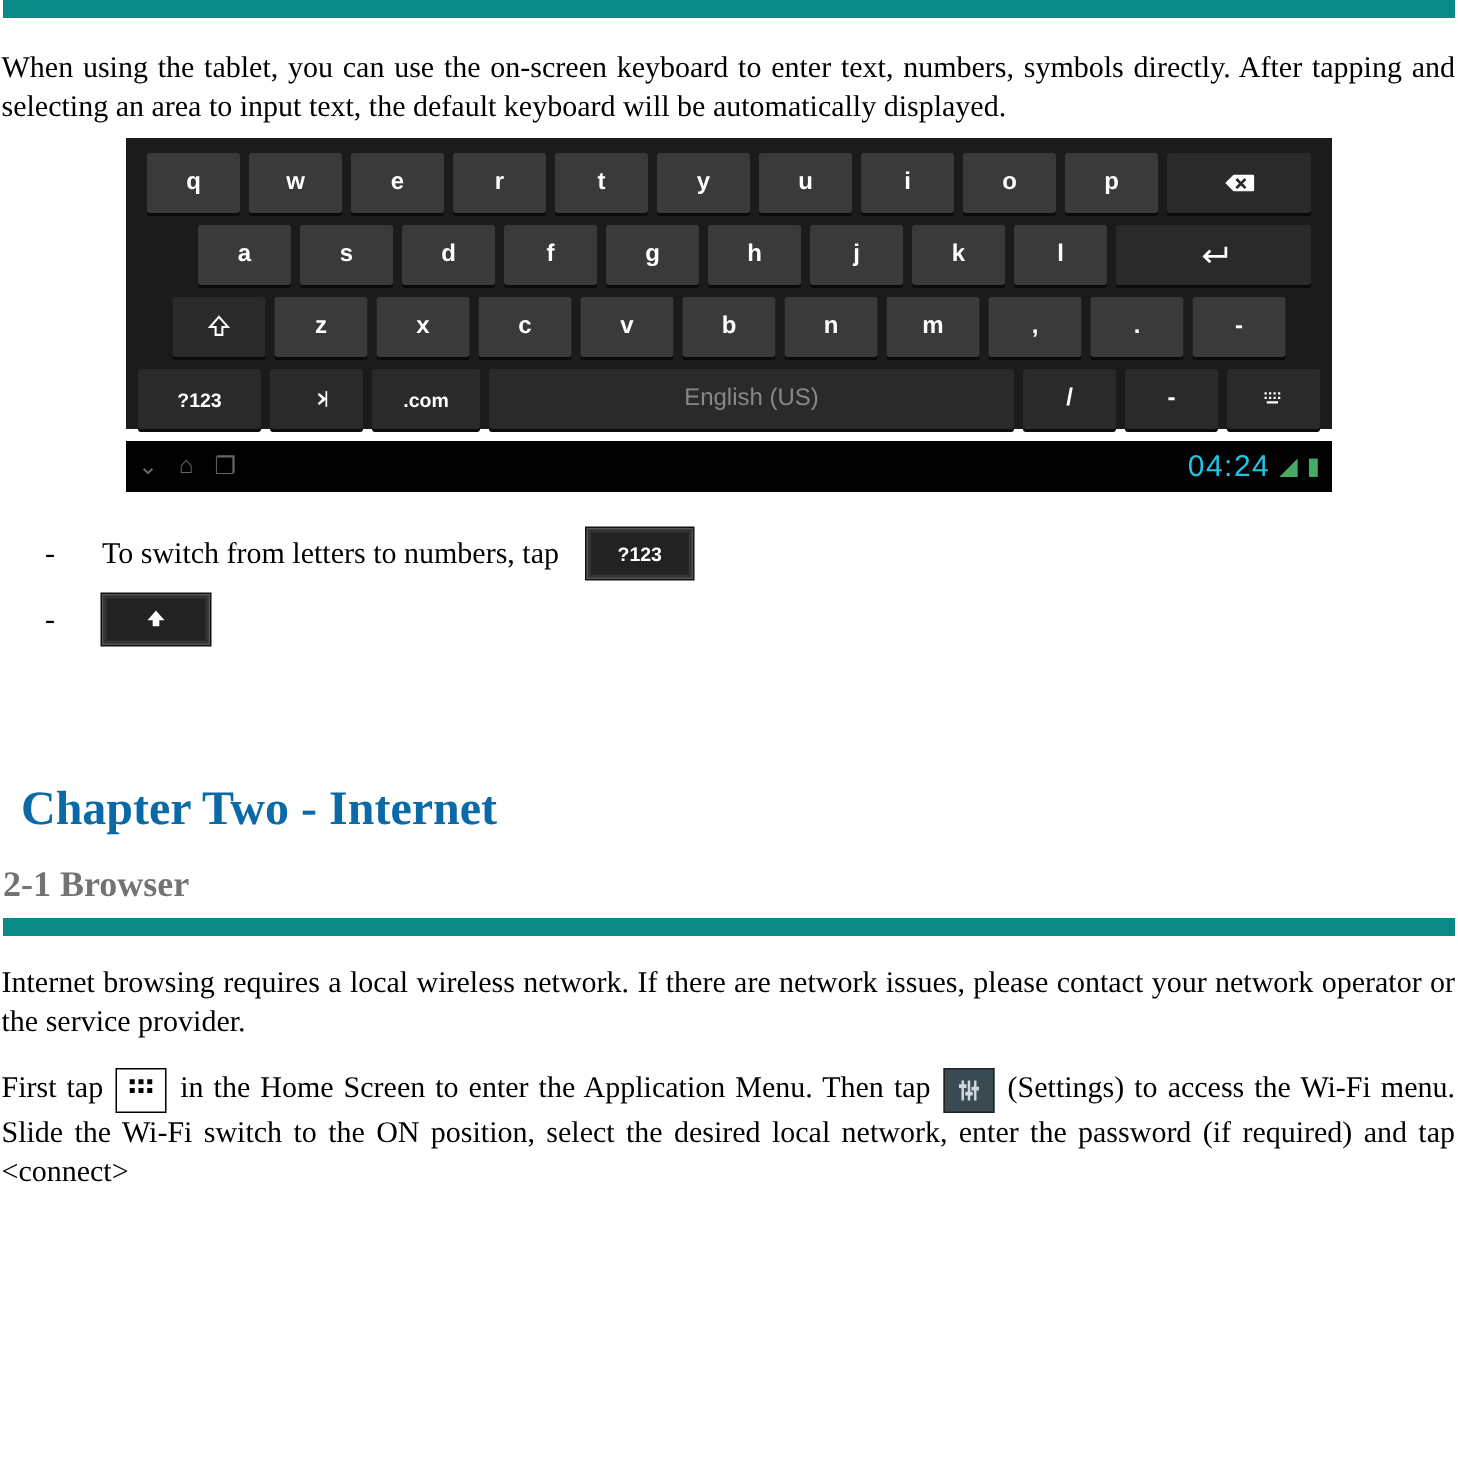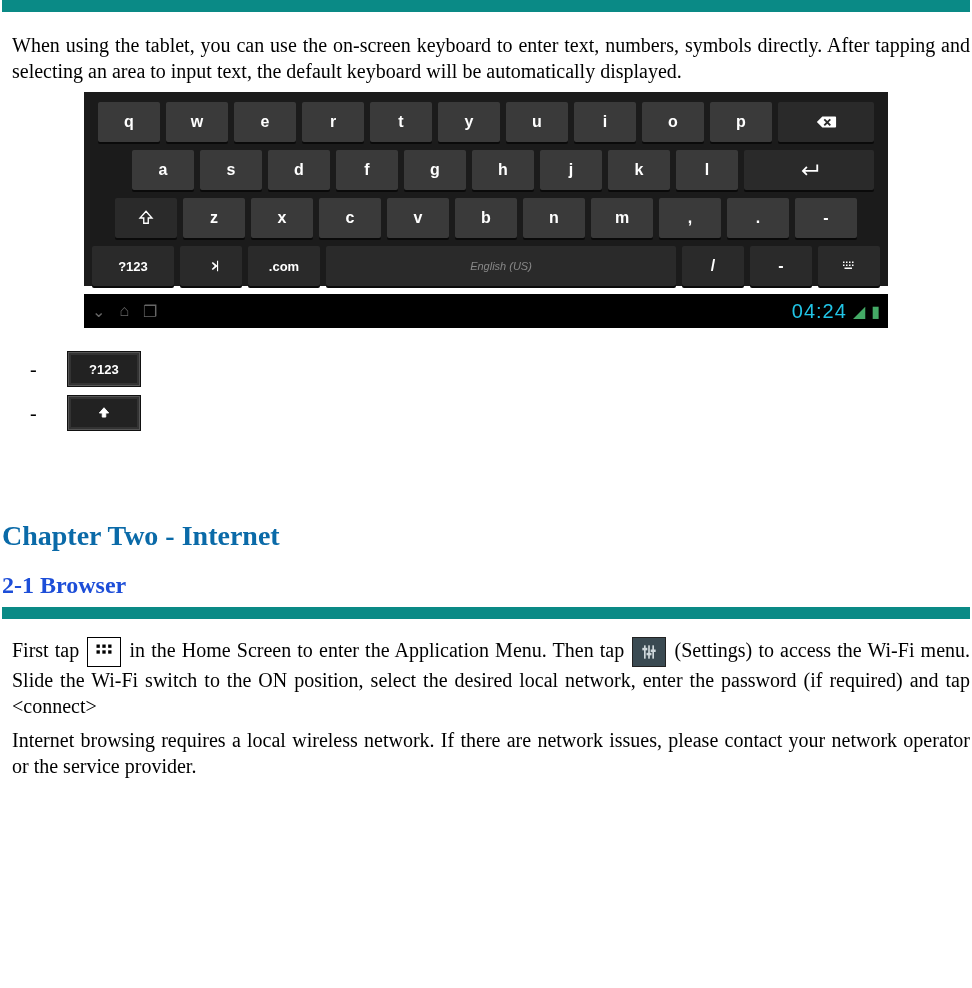--- a/index.html
+++ b/index.html
@@ -17,21 +17,21 @@
 .teal-bar {
   height: 12px;
   background: #0a8a86;
   margin: 0 2px 20px 2px;
 }
 .teal-bar.lower {
   margin-top: 8px;
   margin-bottom: 18px;
 }
 p.body {
-  margin: 0 2px 8px 12px;
+  margin: 0 2px 8px 1px;
   text-align: justify;
   line-height: 1.3;
 }
 p.body.just {
   text-align: justify;
   text-justify: inter-word;
 }
 .kb-wrap {
   margin: 4px auto 24px auto;
   width: 804px;
@@ -59,22 +59,21 @@
   border-radius: 2px;
   box-shadow: 0 2px 0 #0a0a0a;
 }
 .key.dark {
   background: #2a2a2a;
 }
 .key.space {
   flex: 1;
   color: #888;
   font-weight: normal;
-  font-size: 11px;
-  font-style: italic;
+  font-size: 16px;
 }
 .key.small {
   font-size: 13px;
 }
 .systembar {
   background: #000;
   height: 34px;
   display: flex;
   align-items: center;
   padding: 0 8px;
@@ -119,26 +118,26 @@
   padding: 0 20px;
   border: 1px solid #555;
   box-shadow: inset 0 0 0 2px #333, 0 0 0 1px #111;
   font-family: Arial, sans-serif;
   font-size: 13px;
   font-weight: bold;
   vertical-align: middle;
 }
 h1.chapter {
   color: #0a6aa8;
-  font-size: 28px;
+  font-size: 32px;
   font-weight: bold;
-  margin: 90px 2px 20px 2px;
+  margin: 90px 2px 20px 14px;
 }
 h2.section {
-  color: #1d4ed8;
+  color: #737373;
   font-size: 24px;
   font-weight: bold;
   margin: 16px 2px 6px 2px;
 }
 .inline-icon {
   display: inline-flex;
   align-items: center;
   justify-content: center;
   width: 32px;
   height: 28px;
@@ -260,37 +259,40 @@
         <span style="letter-spacing:1px;">04:24</span>
         <span class="sys-icon" style="color:#4a6;">◢</span>
         <span class="sys-icon" style="color:#4a6;">▮</span>
       </div>
     </div>
   </div>
 
   <div class="bullets">
     <div class="bullet-row">
       <span class="bullet-dash">-</span>
+      <span>To switch from letters to numbers, tap</span>
       <span class="inline-key">?123</span>
     </div>
     <div class="bullet-row">
       <span class="bullet-dash">-</span>
       <span class="inline-key" style="padding:0 28px;">
         <svg viewBox="0 0 24 24" width="14" height="14">
             <path class="shift-svg" d="M12 3 L20 12 H15 V19 H9 V12 H4 Z" fill="none" stroke="#fff" stroke-width="1.6"></path>
           </svg>
       </span>
     </div>
   </div>
 
   <h1 class="chapter">Chapter Two - Internet</h1>
 
   <h2 class="section">2-1 Browser</h2>
 
   <div class="teal-bar lower"></div>
+
+  <p class="body just">Internet browsing requires a local wireless network. If there are network issues, please contact your network operator or the service provider.</p>
 
   <p class="body just" style="margin-top:18px;">
     <span>First tap </span>
     <span class="inline-icon">
       <svg viewBox="0 0 24 24">
           <g fill="#000">
             <rect x="3" y="3" width="4" height="4"></rect>
             <rect x="10" y="3" width="4" height="4"></rect>
             <rect x="17" y="3" width="4" height="4"></rect>
             <rect x="3" y="10" width="4" height="4"></rect>
@@ -308,15 +310,13 @@
             <rect x="16" y="4" width="2" height="16"></rect>
             <rect x="4" y="7" width="6" height="3"></rect>
             <rect x="9" y="13" width="6" height="3"></rect>
             <rect x="14" y="9" width="6" height="3"></rect>
           </g>
         </svg>
     </span>
     <span> (Settings) to access the Wi-Fi menu.  Slide the Wi-Fi switch to the ON position, select the desired local network, enter the password (if required) and tap &lt;connect&gt;</span>
   </p>
 
-  <p class="body just">Internet browsing requires a local wireless network. If there are network issues, please contact your network operator or the service provider.</p>
-
 </div>
 
 </body></html>

